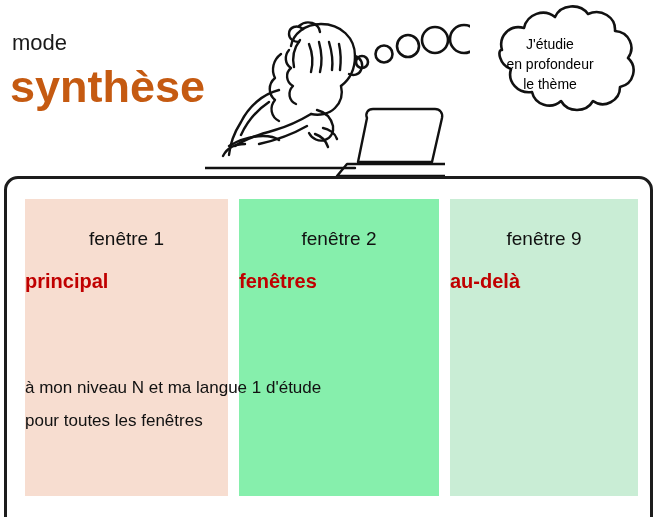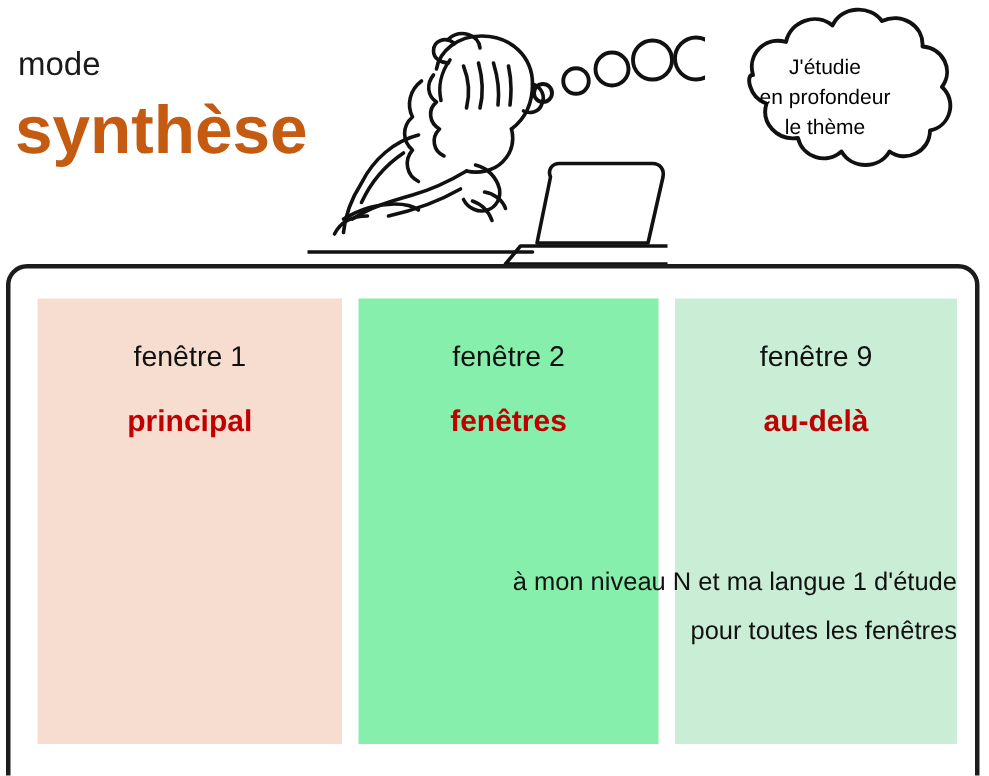--- a/index.html
+++ b/index.html
@@ -121,33 +121,33 @@
     text-align: center;
     font-size: 19px;
     line-height: 24px;
     color: #111;
   }
   .col-sub {
     position: absolute;
     top: 70px;
     left: 0;
     width: 100%;
-    text-align: center;
+    text-align: left;
     font-size: 20px;
     line-height: 24px;
     font-weight: bold;
     color: #C00000;
   }
 
   #footnote {
     position: absolute;
     left: 0;
     top: 172px;
     width: 613px;
-    text-align: right;
+    text-align: left;
     font-size: 17px;
     line-height: 33px;
     color: #111;
     pointer-events: none;
   }
   #footnote div { white-space: nowrap; }
 </style>
 </head>
 <body>
 

